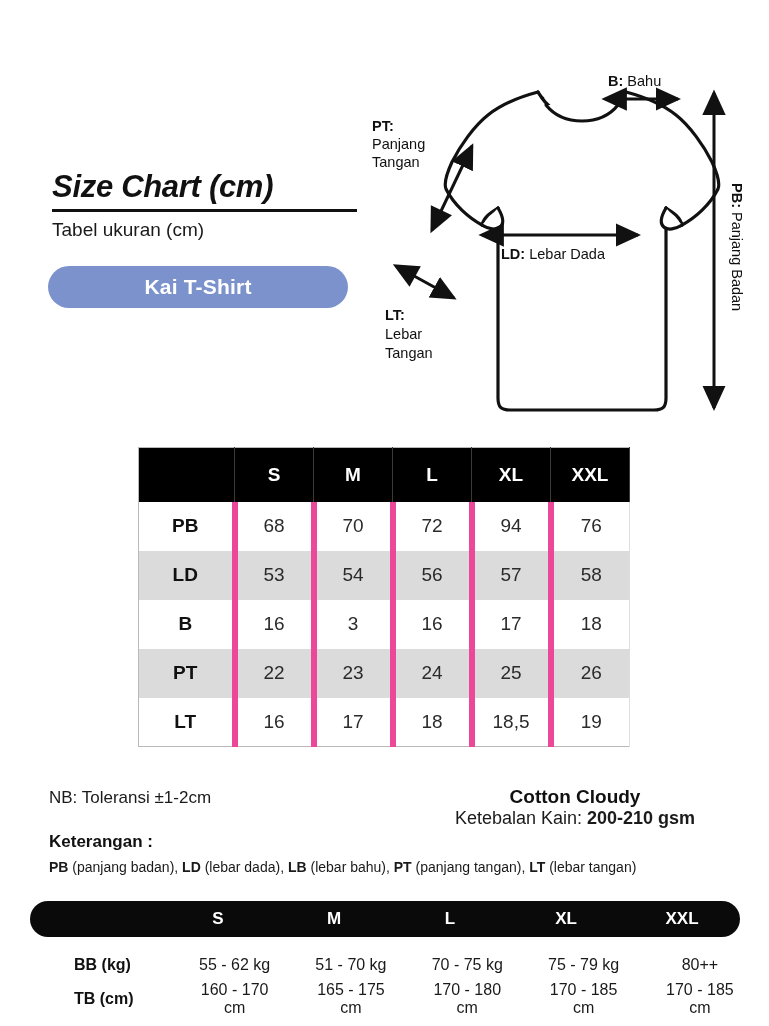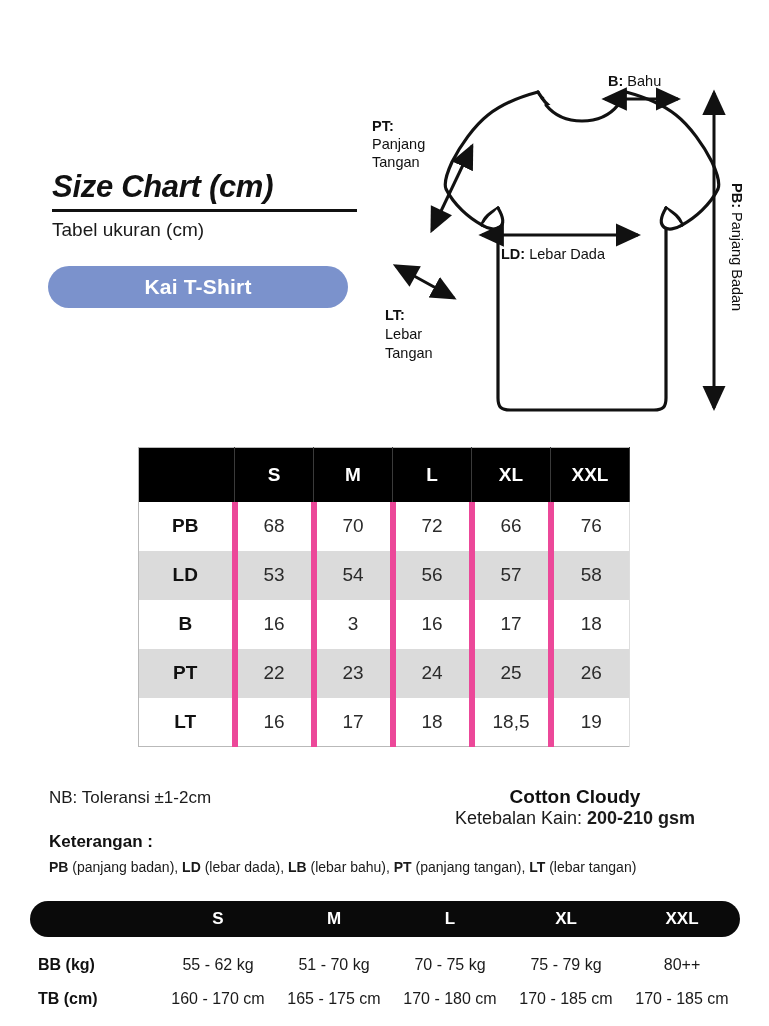--- a/index.html
+++ b/index.html
@@ -103,21 +103,21 @@
     display:flex; align-items:center;
   }
   .body-header .hcell {
     color:#ffffff; font-size:17px; font-weight:bold; text-align:center;
   }
   .body-header .hcell.lbl { width:130px; }
   .body-header .hcell.sz { width:116px; }
 
   .body-rows { position:absolute; left:30px; top:948px; width:710px; }
   .body-row { display:flex; align-items:center; height:34px; }
-  .body-row .cell { text-align:center; font-size:16px; color:#1a1a1a; }
+  .body-row .cell { text-align:center; font-size:16px; color:#1a1a1a;margin-left:36px; }
   .body-row .cell.lbl {
     width:130px; font-weight:bold; color:#111; text-align:left;
     padding-left:8px; font-size:16px;
   }
   .body-row .cell.sz { width:116px; }
 </style>
 </head>
 <body>
 
 <div class="page">
@@ -226,21 +226,21 @@
           <th>XL</th>
           <th>XXL</th>
         </tr>
     </thead>
     <tbody id="size-table-body">
         <tr>
           <td class="rowlabel">PB</td>
           <td>68</td>
           <td>70</td>
           <td>72</td>
-          <td>66</td>
+          <td>94</td>
           <td>76</td>
         </tr>
         <tr class="shaded">
           <td class="rowlabel">LD</td>
           <td>53</td>
           <td>54</td>
           <td>56</td>
           <td>57</td>
           <td>58</td>
         </tr>

